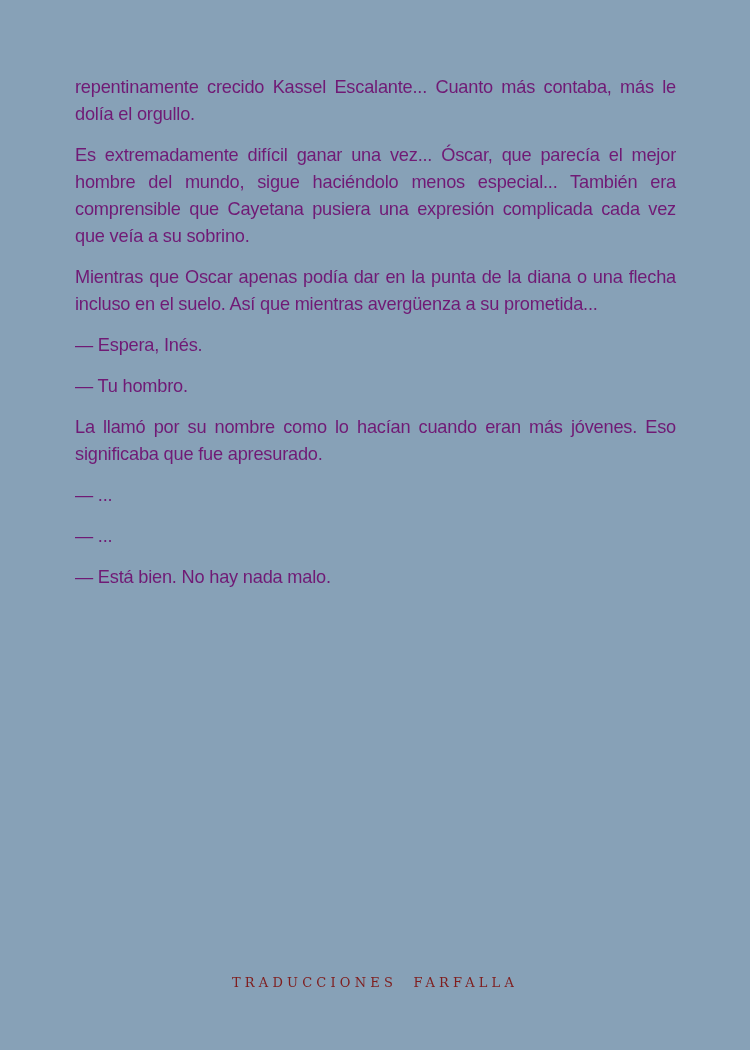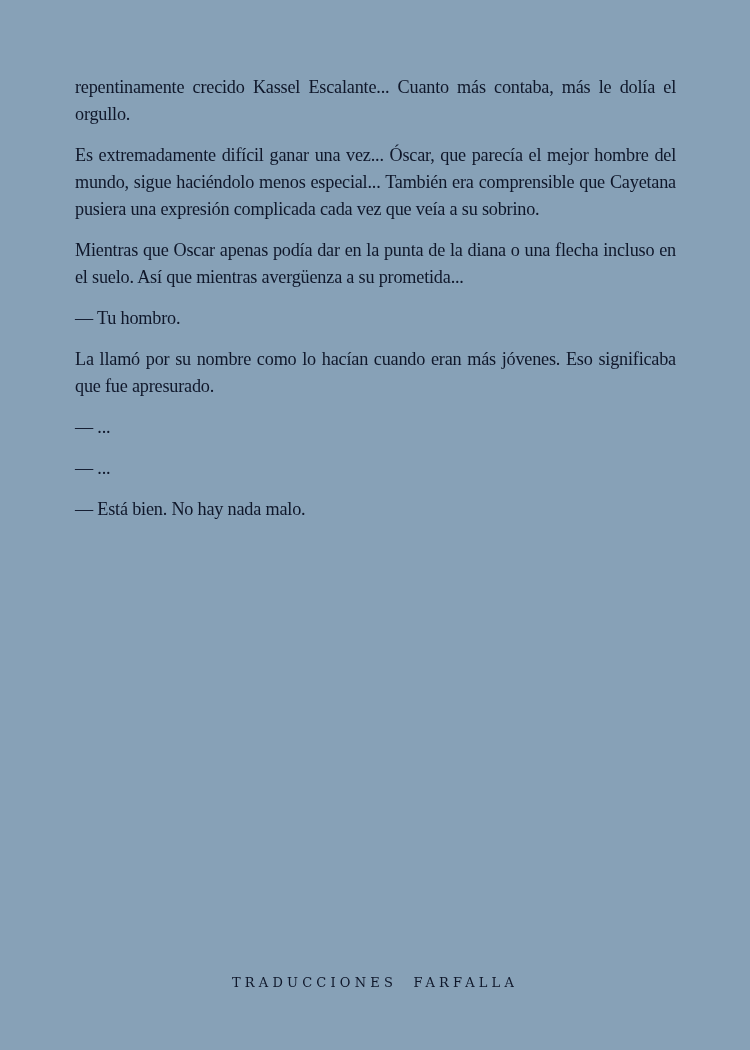--- a/index.html
+++ b/index.html
@@ -11,54 +11,55 @@
       height: 1050px;
       background: #87a1b7;
       position: relative;
       overflow: hidden;
     }
     .page {
       position: absolute;
       left: 75px;
       top: 74px;
       width: 601px;
-      font-family: Liberation Serif, serif;
+      font-family: Liberation Sans, sans-serif;
       font-size: 18.2px;
       line-height: 27px;
-      color: #0f172a;
+      color: #701a75;
       letter-spacing: -0.2px;
     }
     .para {
       margin: 0 0 14px 0;
       text-align: justify;
       text-align-last: left;
     }
     .para.last {
       text-align-last: justify;
     }
     .footer {
       position: absolute;
       left: 0;
       width: 750px;
       top: 975px;
       text-align: center;
       font-family: "DejaVu Serif", serif;
       font-size: 13px;
       letter-spacing: 4.2px;
-      color: #0f172a;
+      color: #7f1d1d;
       word-spacing: 8px;
     }
   </style>
 </head>
 <body>
 
 <div class="page">
   <p class="para">repentinamente crecido Kassel Escalante... Cuanto más contaba, más le dolía el orgullo.</p>
   <p class="para">Es extremadamente difícil ganar una vez... Óscar, que parecía el mejor hombre del mundo, sigue haciéndolo menos especial... También era comprensible que Cayetana pusiera una expresión complicada cada vez que veía a su sobrino.</p>
   <p class="para">Mientras que Oscar apenas podía dar en la punta de la diana o una flecha incluso en el suelo. Así que mientras avergüenza a su prometida...</p>
+  <p class="para">— Espera, Inés.</p>
   <p class="para">— Tu hombro.</p>
   <p class="para">La llamó por su nombre como lo hacían cuando eran más jóvenes. Eso significaba que fue apresurado.</p>
   <p class="para">— ...</p>
   <p class="para">— ...</p>
   <p class="para">— Está bien. No hay nada malo.</p>
 </div>
 
 <div class="footer">TRADUCCIONES FARFALLA</div>
 
 </body></html>

